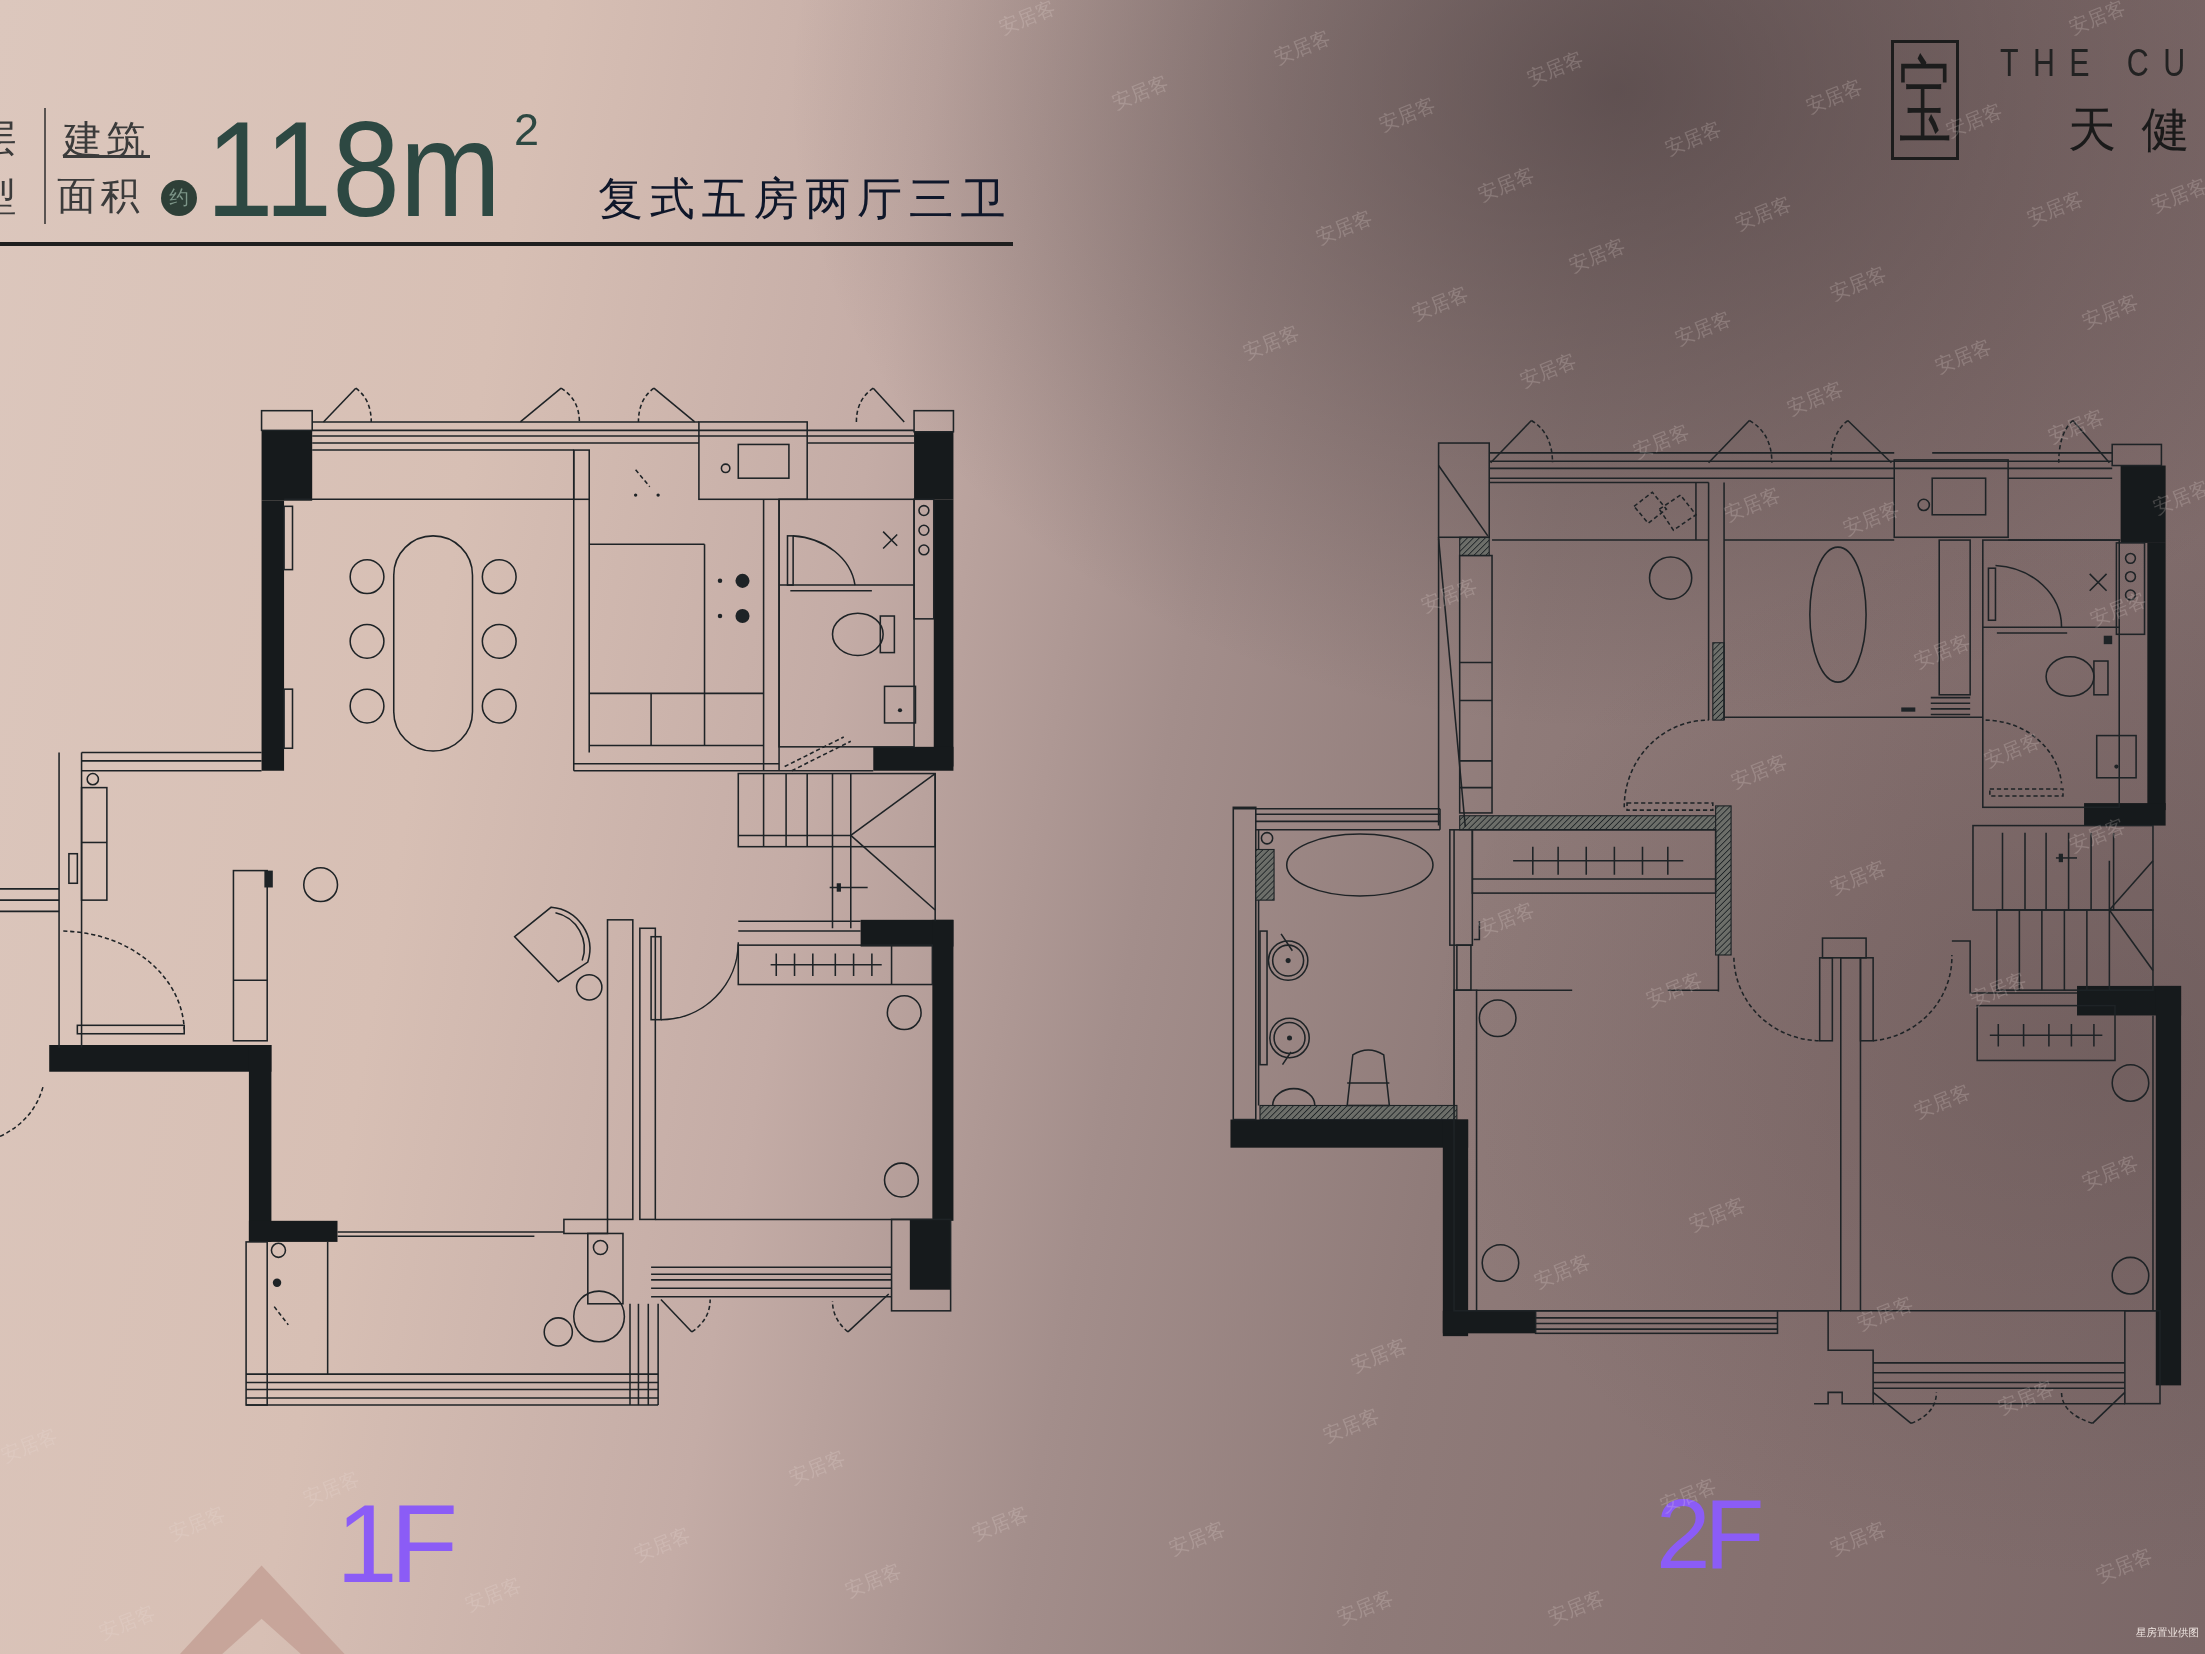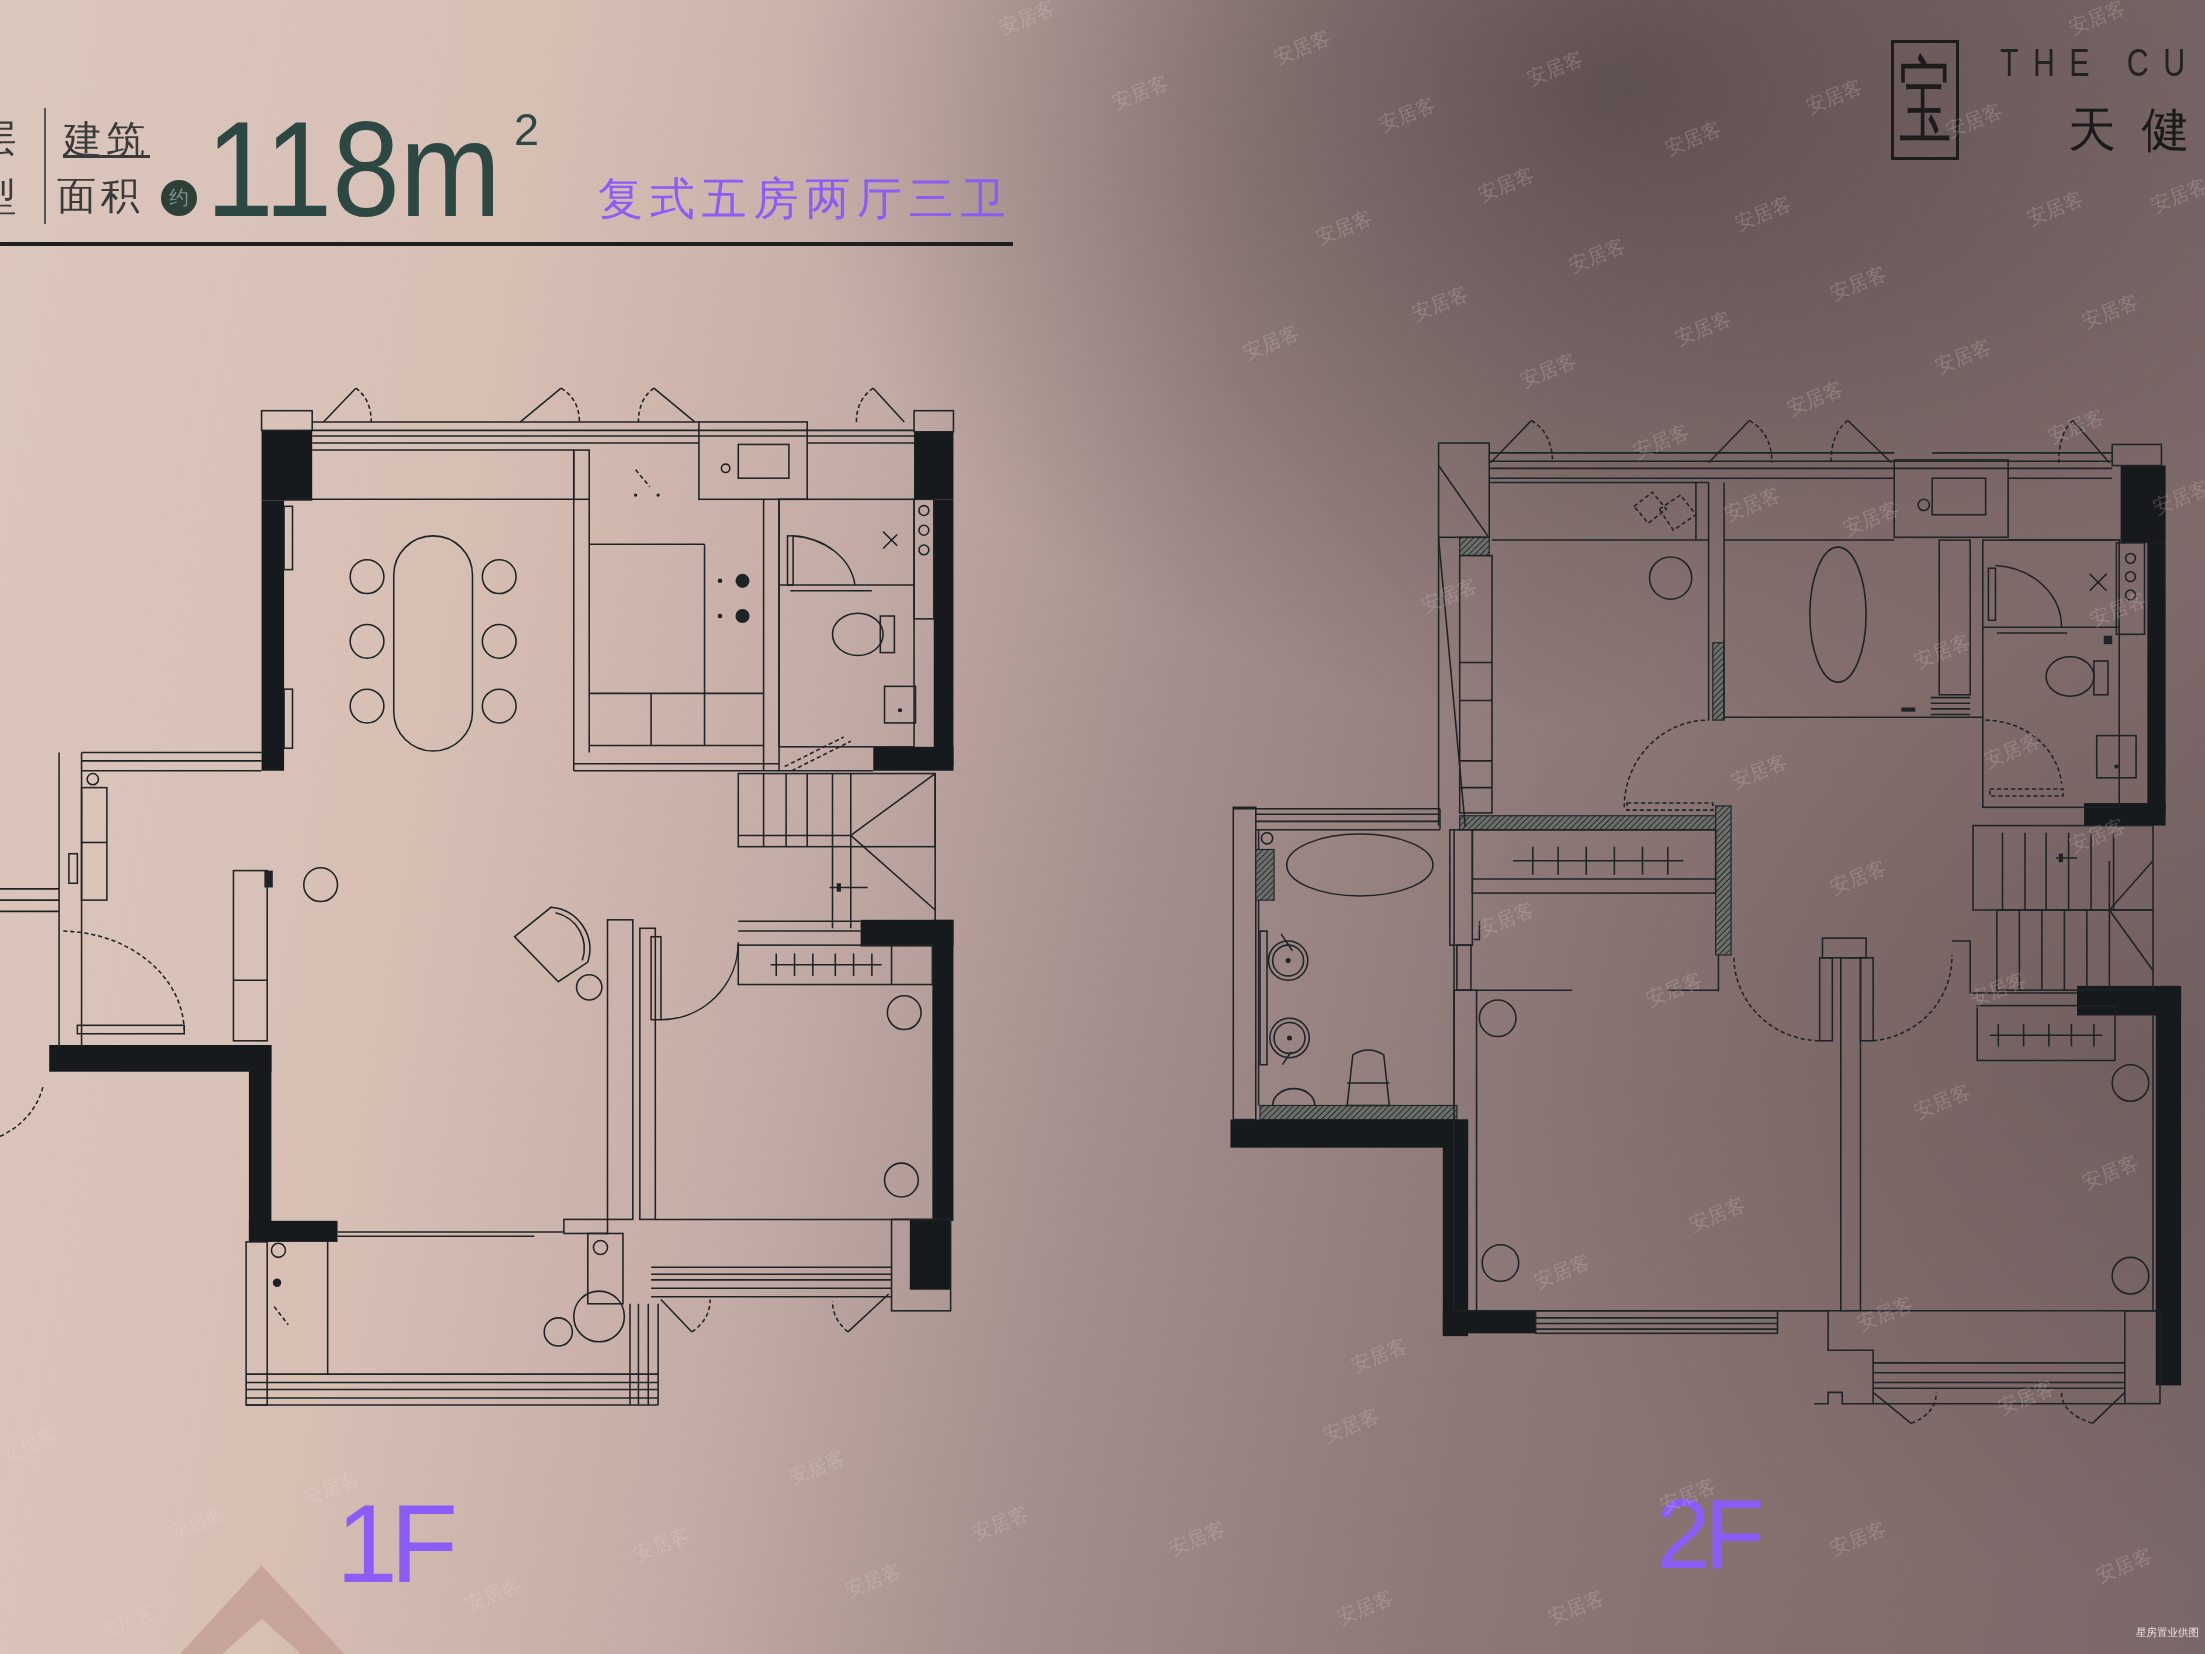--- a/index.html
+++ b/index.html
@@ -12,21 +12,21 @@
       linear-gradient(100deg, #dcc7bd 0%, #d7bfb4 22%, #c4aca6 38%, #a38e8b 52%, #8f7b79 66%, #85706f 82%, #7a6767 100%);
   }
   .abs{position:absolute;line-height:1;white-space:nowrap;}
   .hdr-cjk{font-size:39px;color:#3b3b3b;letter-spacing:4.5px;}
   .partial{font-size:39px;color:#3b3b3b;}
   .divider{position:absolute;left:44px;top:108px;width:1.5px;height:116px;background:#5a5452;}
   .badge{position:absolute;left:161px;top:180px;width:36px;height:36px;border-radius:50%;background:#2e3f37;
          color:#7d9689;font-size:19.5px;line-height:36px;text-align:center;}
   .area{font-family:"Liberation Sans",sans-serif;font-size:135px;color:#2d4842;transform:scaleX(0.9);transform-origin:0 0;}
   .sup{font-family:"Liberation Sans",sans-serif;font-size:45px;color:#2d4842;}
-  .desc{font-size:45px;color:#8b5cf6;letter-spacing:6.8px;}
+  .desc{font-size:45px;color:#0f172a;letter-spacing:6.8px;}
   .underline{position:absolute;left:0;top:242px;width:1013px;height:3.8px;background:#1f1f1f;}
   .logo-box{position:absolute;left:1891px;top:40px;width:68px;height:120px;border:3px solid #1c1c1c;box-sizing:border-box;
             display:flex;align-items:center;justify-content:center;overflow:hidden;}
   .logo-char{font-size:53px;color:#1c1c1c;transform:scaleY(1.8);line-height:1;}
   .brand-en{font-family:"Liberation Sans",sans-serif;font-size:38px;color:#222;letter-spacing:18px;transform:scaleX(0.8);transform-origin:0 0;}
   .brand-cn{font-size:48px;color:#1a1a1a;letter-spacing:25.6px;}
   .floor-label{font-family:Liberation Sans, sans-serif;color:#8b5cf6;}
   .credit{font-size:10.5px;color:#efe5e1;}
   .wm{position:absolute;font-size:19.5px;line-height:1;color:rgba(238,224,220,0.22);transform:rotate(-22deg);white-space:nowrap;}
   svg.plans{position:absolute;left:0;top:0;}

